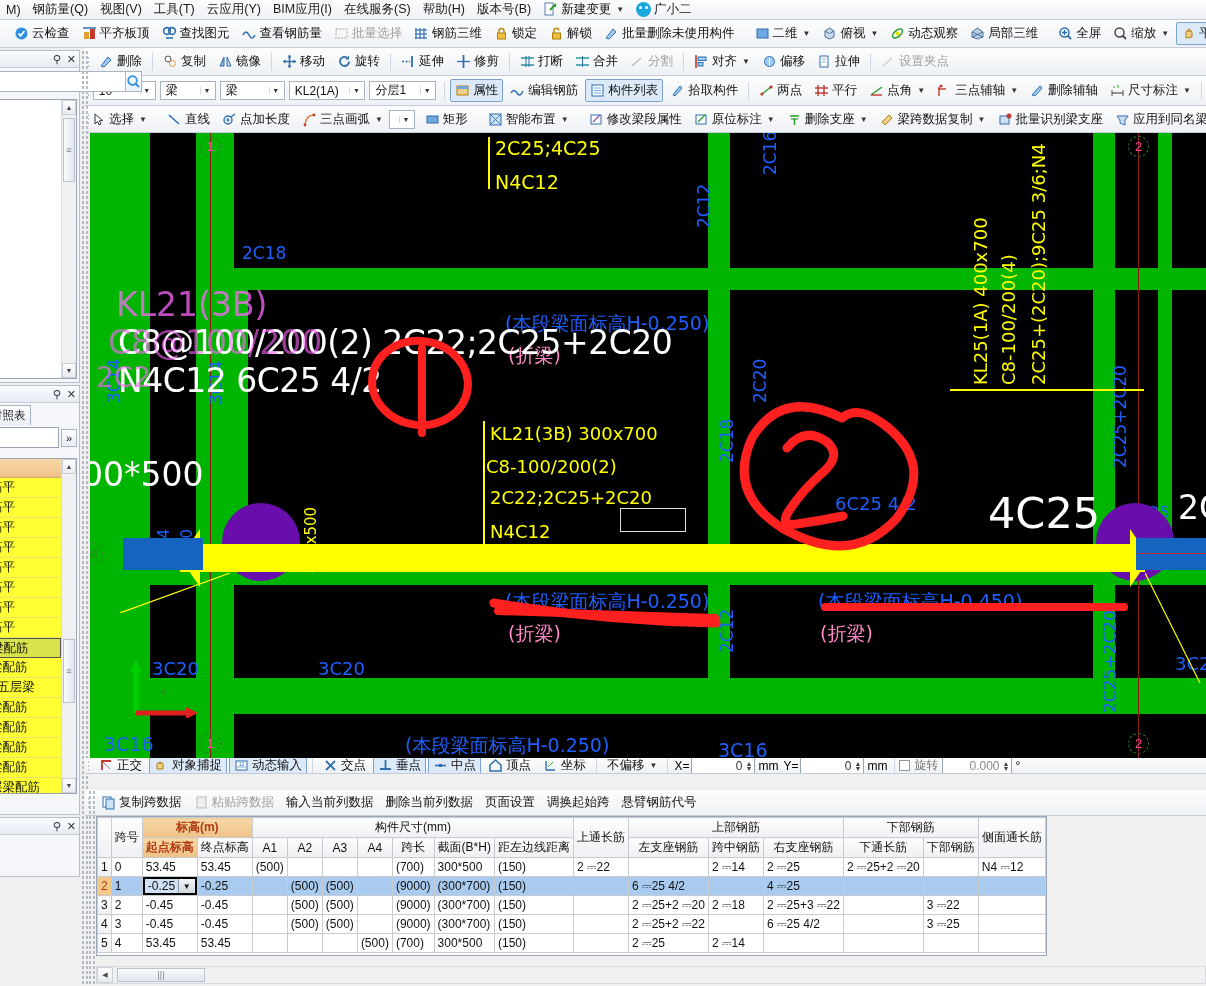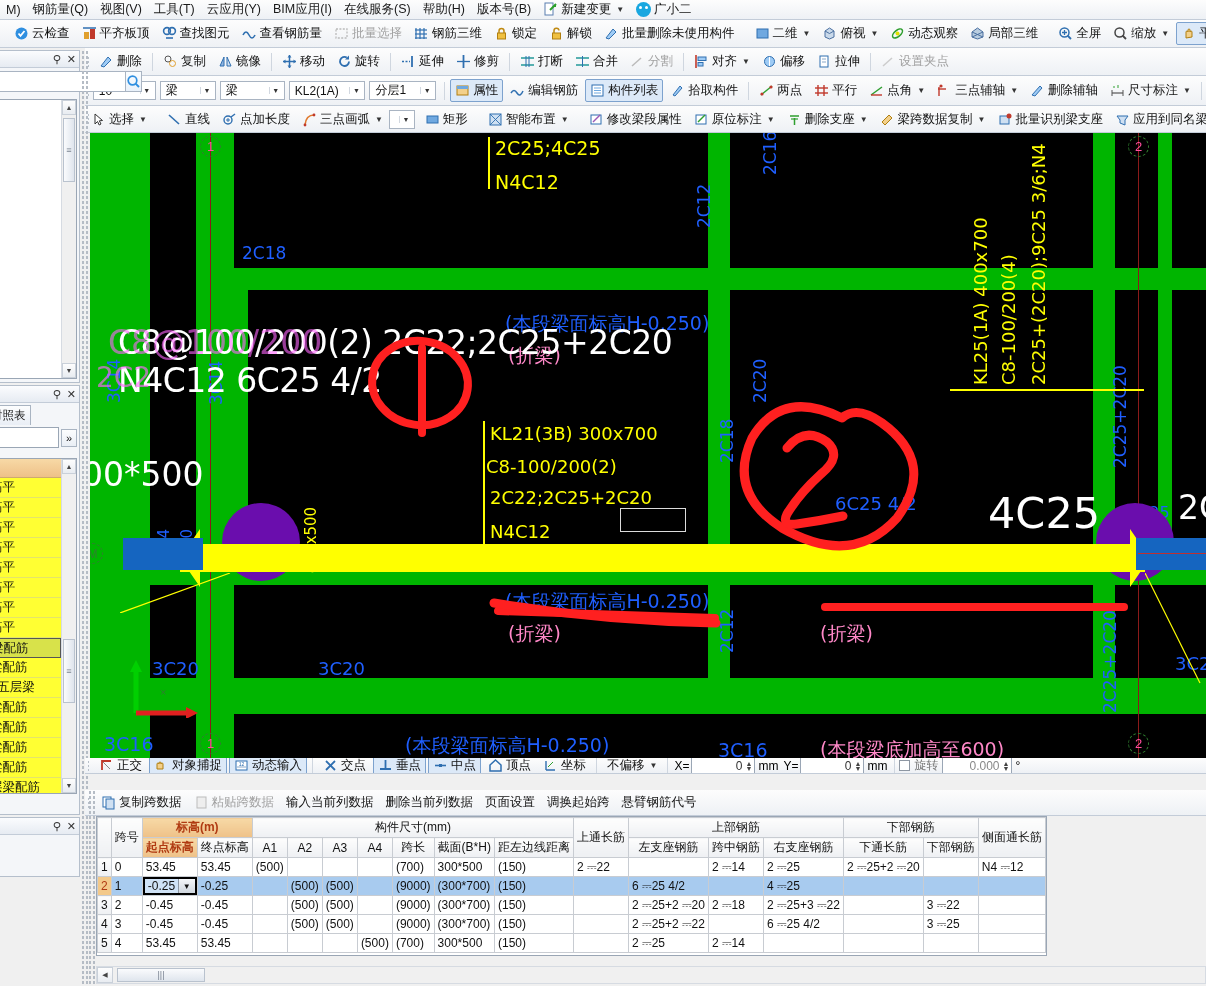--- a/index.html
+++ b/index.html
@@ -739,23 +739,23 @@
     <div style="position:absolute;left:860px;top:256px;width:194px;height:2px;background:#ffff00;"></div>
 
     <div class="cadtxt yel vert" style="left:152px; top:440px; font-size:15px;">4C12</div>
     <div class="cadtxt yel vert" style="left:182px; top:440px; font-size:15px;">C8-100</div>
     <div class="cadtxt yel vert" style="left:212px; top:440px; font-size:15px;">400x500</div>
 
     <div class="cadtxt blue" style="left:415px; top:178px; font-size:19px;">(本段梁面标高H-0.250)</div>
     <div class="cadtxt pnk" style="left:418px; top:210px; font-size:19px;">(折梁)</div>
     <div class="cadtxt blue" style="left:415px; top:456px; font-size:19px;">(本段梁面标高H-0.250)</div>
     <div class="cadtxt pnk" style="left:418px; top:488px; font-size:19px;">(折梁)</div>
+    <div class="cadtxt blue" style="left:728px; top:456px; font-size:19px;">(本段梁面标高H-0.450)</div>
     <div class="cadtxt pnk" style="left:730px; top:488px; font-size:19px;">(折梁)</div>
     <div class="cadtxt blue" style="left:315px; top:600px; font-size:19px;">(本段梁面标高H-0.250)</div>
-    <div class="cadtxt pnk" style="left:730px; top:604px; font-size:19px;">(本段梁底加高至600)</div>
 
     <div style="position:absolute;left:132px;top:370px;width:78px;height:78px;border-radius:50%;background:#6a0dad;"></div>
     <div style="position:absolute;left:1006px;top:370px;width:78px;height:78px;border-radius:50%;background:#6a0dad;"></div>
 
     <div style="position:absolute;left:90px;top:411px;width:965px;height:28px;background:#ffff00;"></div>
     <svg style="position:absolute;left:90px;top:396px;" width="60" height="58">
         <path d="M60 15 L60 43 L20 43 L20 58 L0 29 L20 0 L20 15 Z" fill="#ffff00"></path>
       </svg>
     <svg style="position:absolute;left:1000px;top:396px;" width="60" height="58">
         <path d="M0 15 L0 43 L40 43 L40 58 L60 29 L40 0 L40 15 Z" fill="#ffff00"></path>
@@ -769,20 +769,21 @@
       <line x1="6" y1="55" x2="58" y2="55" stroke="#e02020" stroke-width="5"></line>
         <path d="M68 55 l-12 -6 v12z" fill="#e02020"></path>
       <text x="30" y="38" fill="#2f7f2f" font-size="11">×</text>
     </svg>
 
     <div class="cadtxt wht" style="left:28px; top:190px; font-size:33px; letter-spacing:-0.5px;">C8@100/200(2) 2C22;2C25+2C20</div>
     <div class="cadtxt wht" style="left:28px; top:228px; font-size:33px; letter-spacing:-0.5px;">N4C12  6C25 4/2</div>
     <div class="cadtxt wht" style="left:-8px; top:322px; font-size:33px;">00*500</div>
     <div class="cadtxt wht" style="left:898px; top:355px; font-size:43px;">4C25</div>
     <div class="cadtxt wht" style="left:1088px; top:355px; font-size:33px;">2C</div>
+    <div class="cadtxt mag" style="left:26px; top:152px; font-size:33px; opacity:0.75;">KL21(3B)</div>
     <div class="cadtxt mag" style="left:18px; top:190px; font-size:33px; opacity:0.6;">C8@100/200</div>
     <div class="cadtxt mag" style="left:6px; top:228px; font-size:28px; opacity:0.65;">2C2</div>
 
     <div style="position:absolute;left:530px;top:375px;width:66px;height:24px;border:1px solid #dcdcdc;"></div>
 
     <svg style="position:absolute;left:0;top:0;" width="1116" height="625">
       <g fill="none" stroke="#ff2020" stroke-width="8" stroke-linecap="round">
         <ellipse cx="330" cy="250" rx="48" ry="42" transform="rotate(8 330 250)"></ellipse>
         <line x1="332" y1="215" x2="332" y2="300"></line>
         <path d="M752 285 q-60 -30 -90 20 q-25 55 30 90 q70 40 115 -10 q40 -55 -15 -95 q-25 -18 -40 -5" stroke-width="9"></path>

